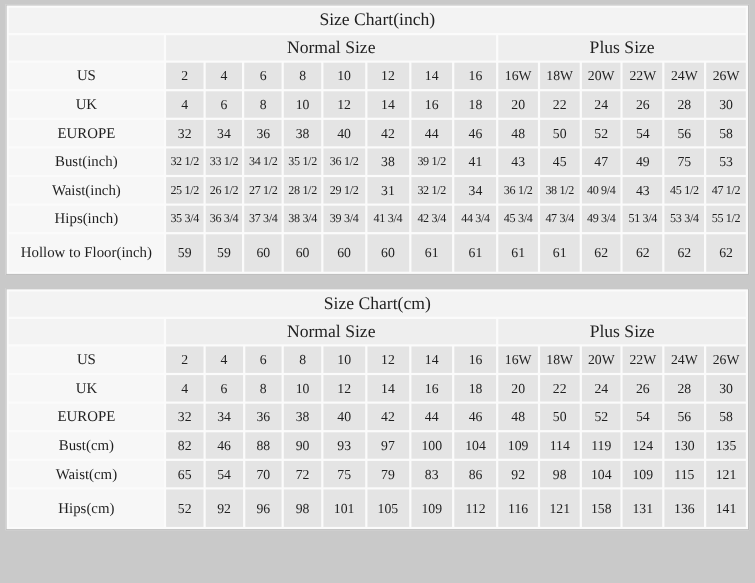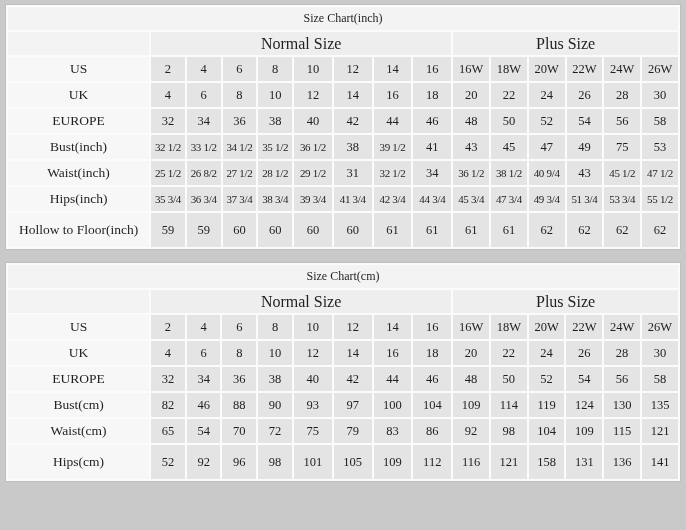--- a/index.html
+++ b/index.html
@@ -33,21 +33,21 @@
 
   th, td {
     padding: 0 1px;
     text-align: center;
     vertical-align: middle;
     font-weight: normal;
     overflow: hidden;
   }
   .title-cell {
     background: var(--header-bg, #f3f3f3);
-    font-size: 12px;
+    font-size: 16px;
     height: 23px;
   }
   .group-cell {
     background: var(--group-bg, #eeeeee);
     font-size: 16px;
     height: 23px;
     margin-top: 16px;
   }
   .corner-cell { background: var(--header-bg, #f3f3f3); }
   .label-cell {
@@ -163,21 +163,21 @@
           <td class="data-cell">43</td>
           <td class="data-cell">45</td>
           <td class="data-cell">47</td>
           <td class="data-cell">49</td>
           <td class="data-cell">75</td>
           <td class="data-cell">53</td>
         </tr>
         <tr>
           <td class="label-cell">Waist(inch)</td>
           <td class="data-cell frac">25 1/2</td>
-          <td class="data-cell frac">26 8/2</td>
+          <td class="data-cell frac">26 1/2</td>
           <td class="data-cell frac">27 1/2</td>
           <td class="data-cell frac">28 1/2</td>
           <td class="data-cell frac">29 1/2</td>
           <td class="data-cell">31</td>
           <td class="data-cell frac">32 1/2</td>
           <td class="data-cell">34</td>
           <td class="data-cell frac">36 1/2</td>
           <td class="data-cell frac">38 1/2</td>
           <td class="data-cell frac">40 9/4</td>
           <td class="data-cell">43</td>

